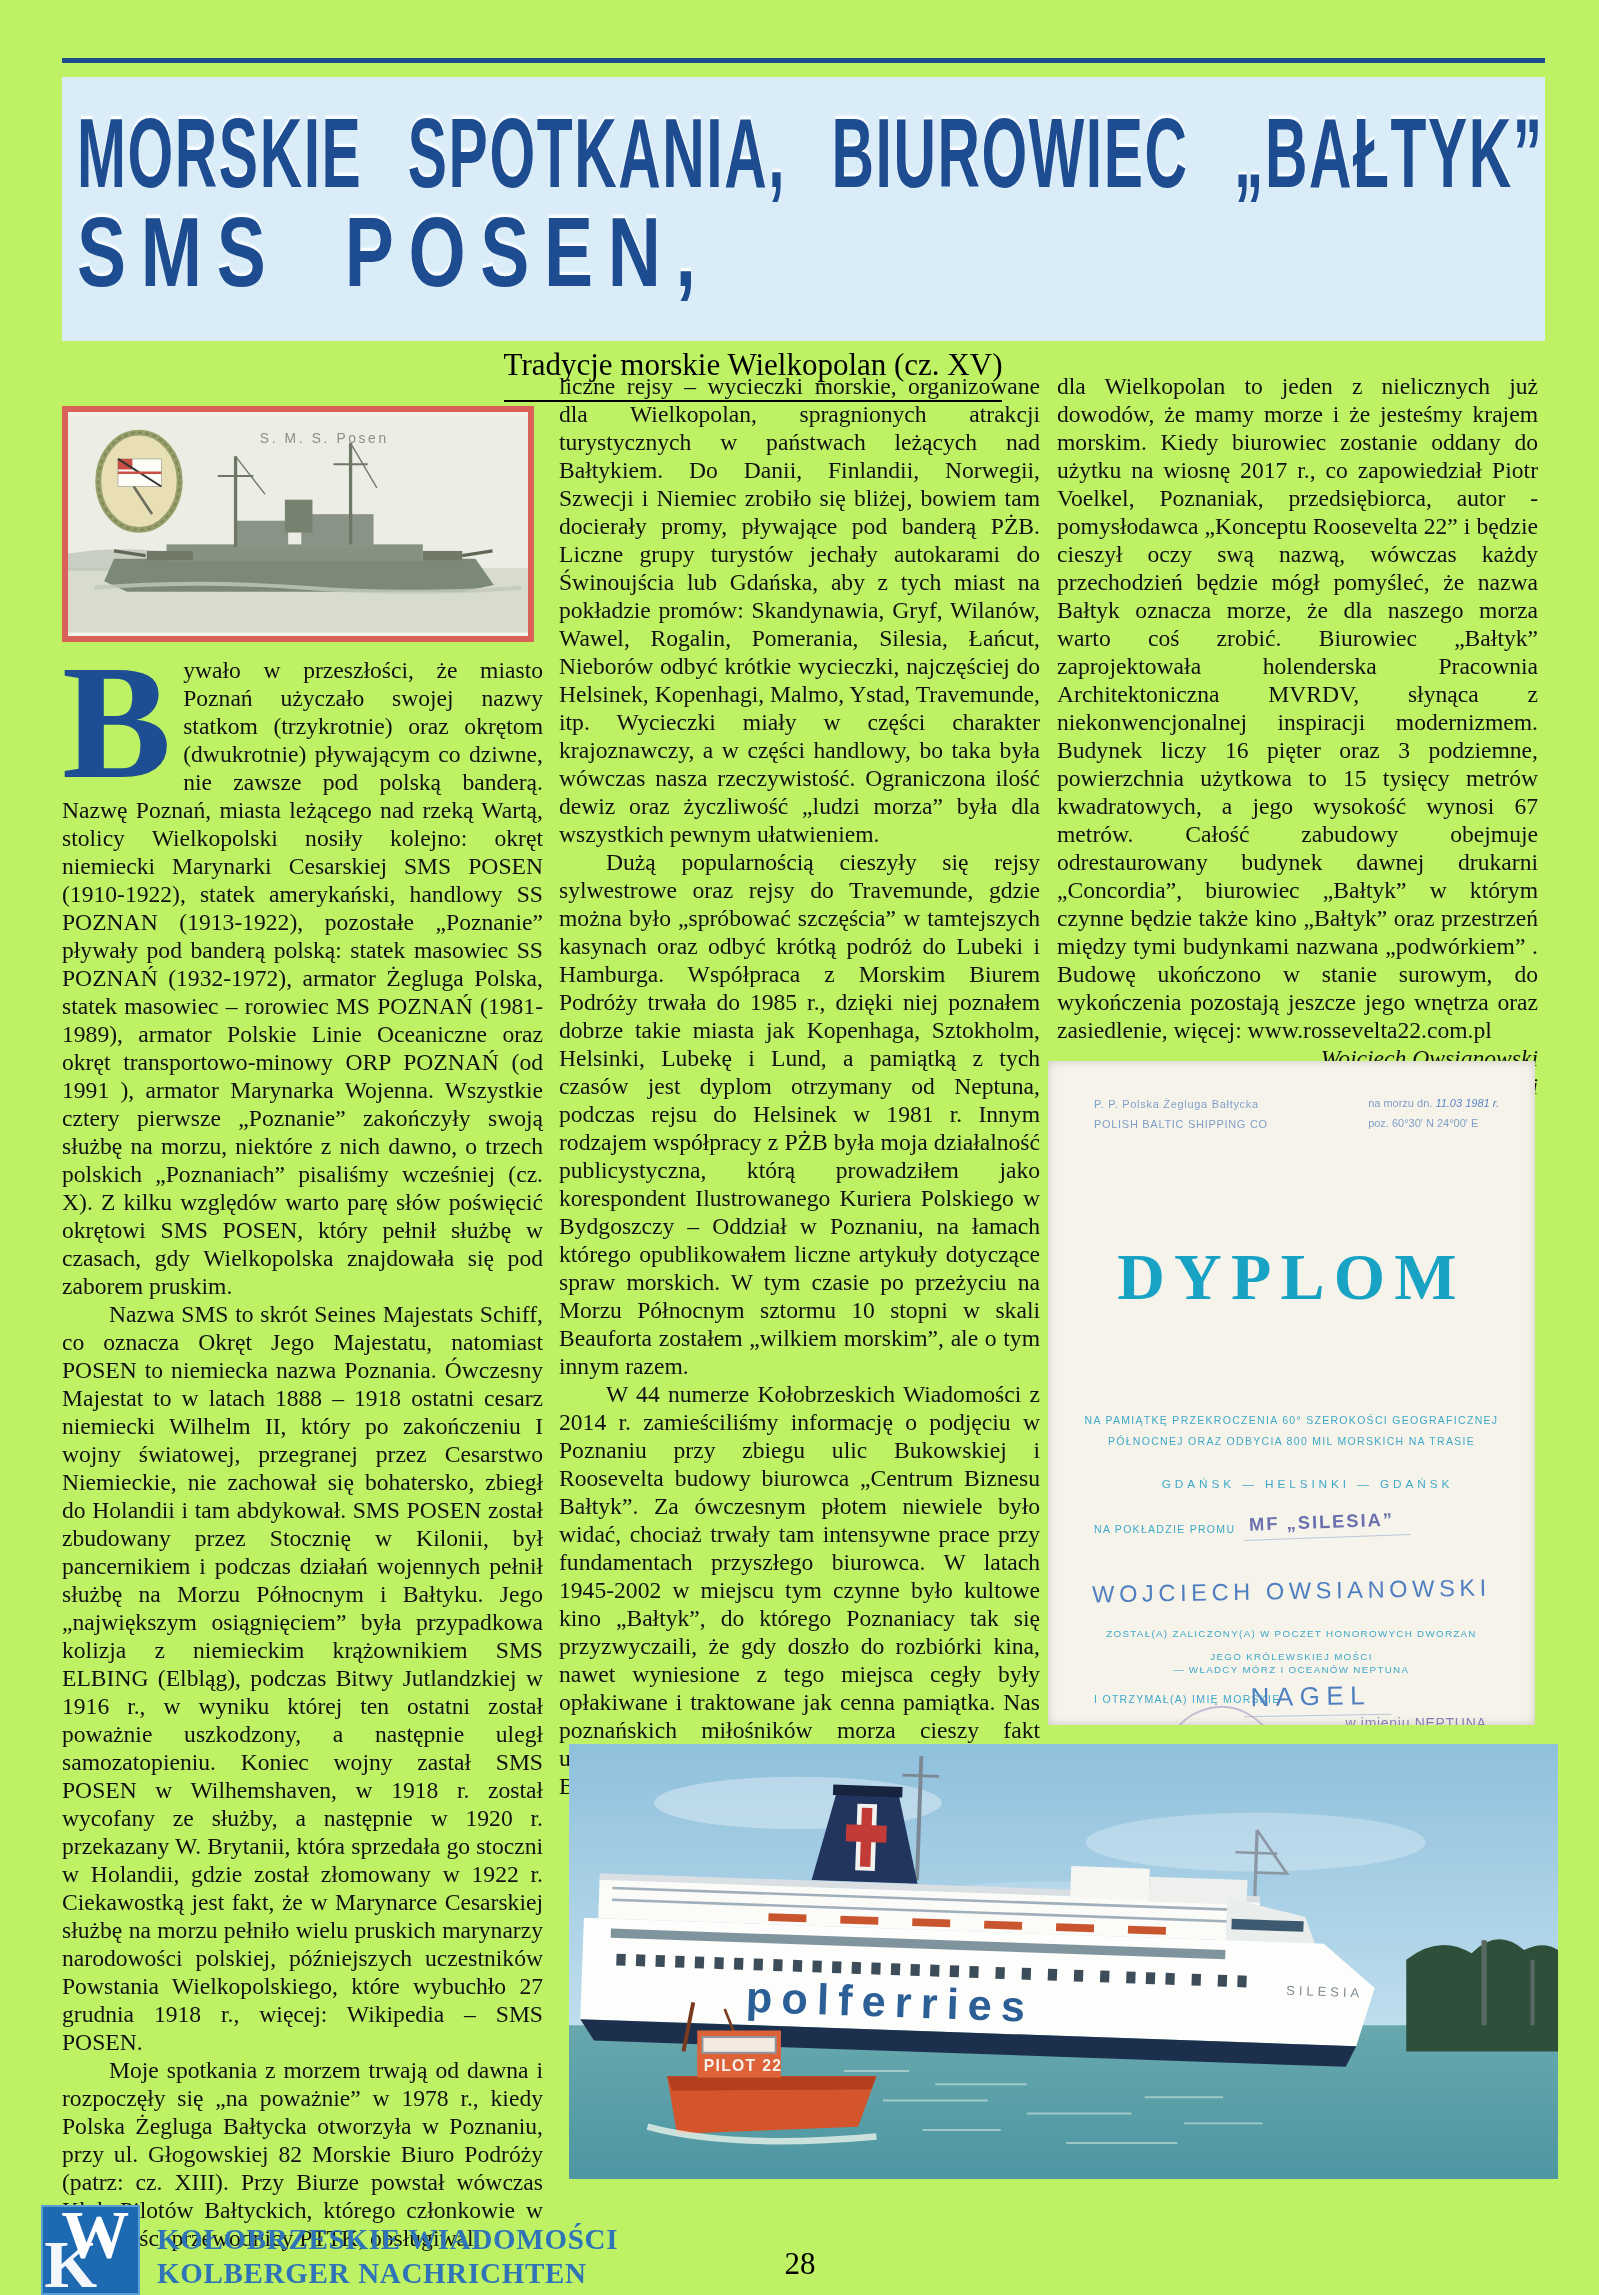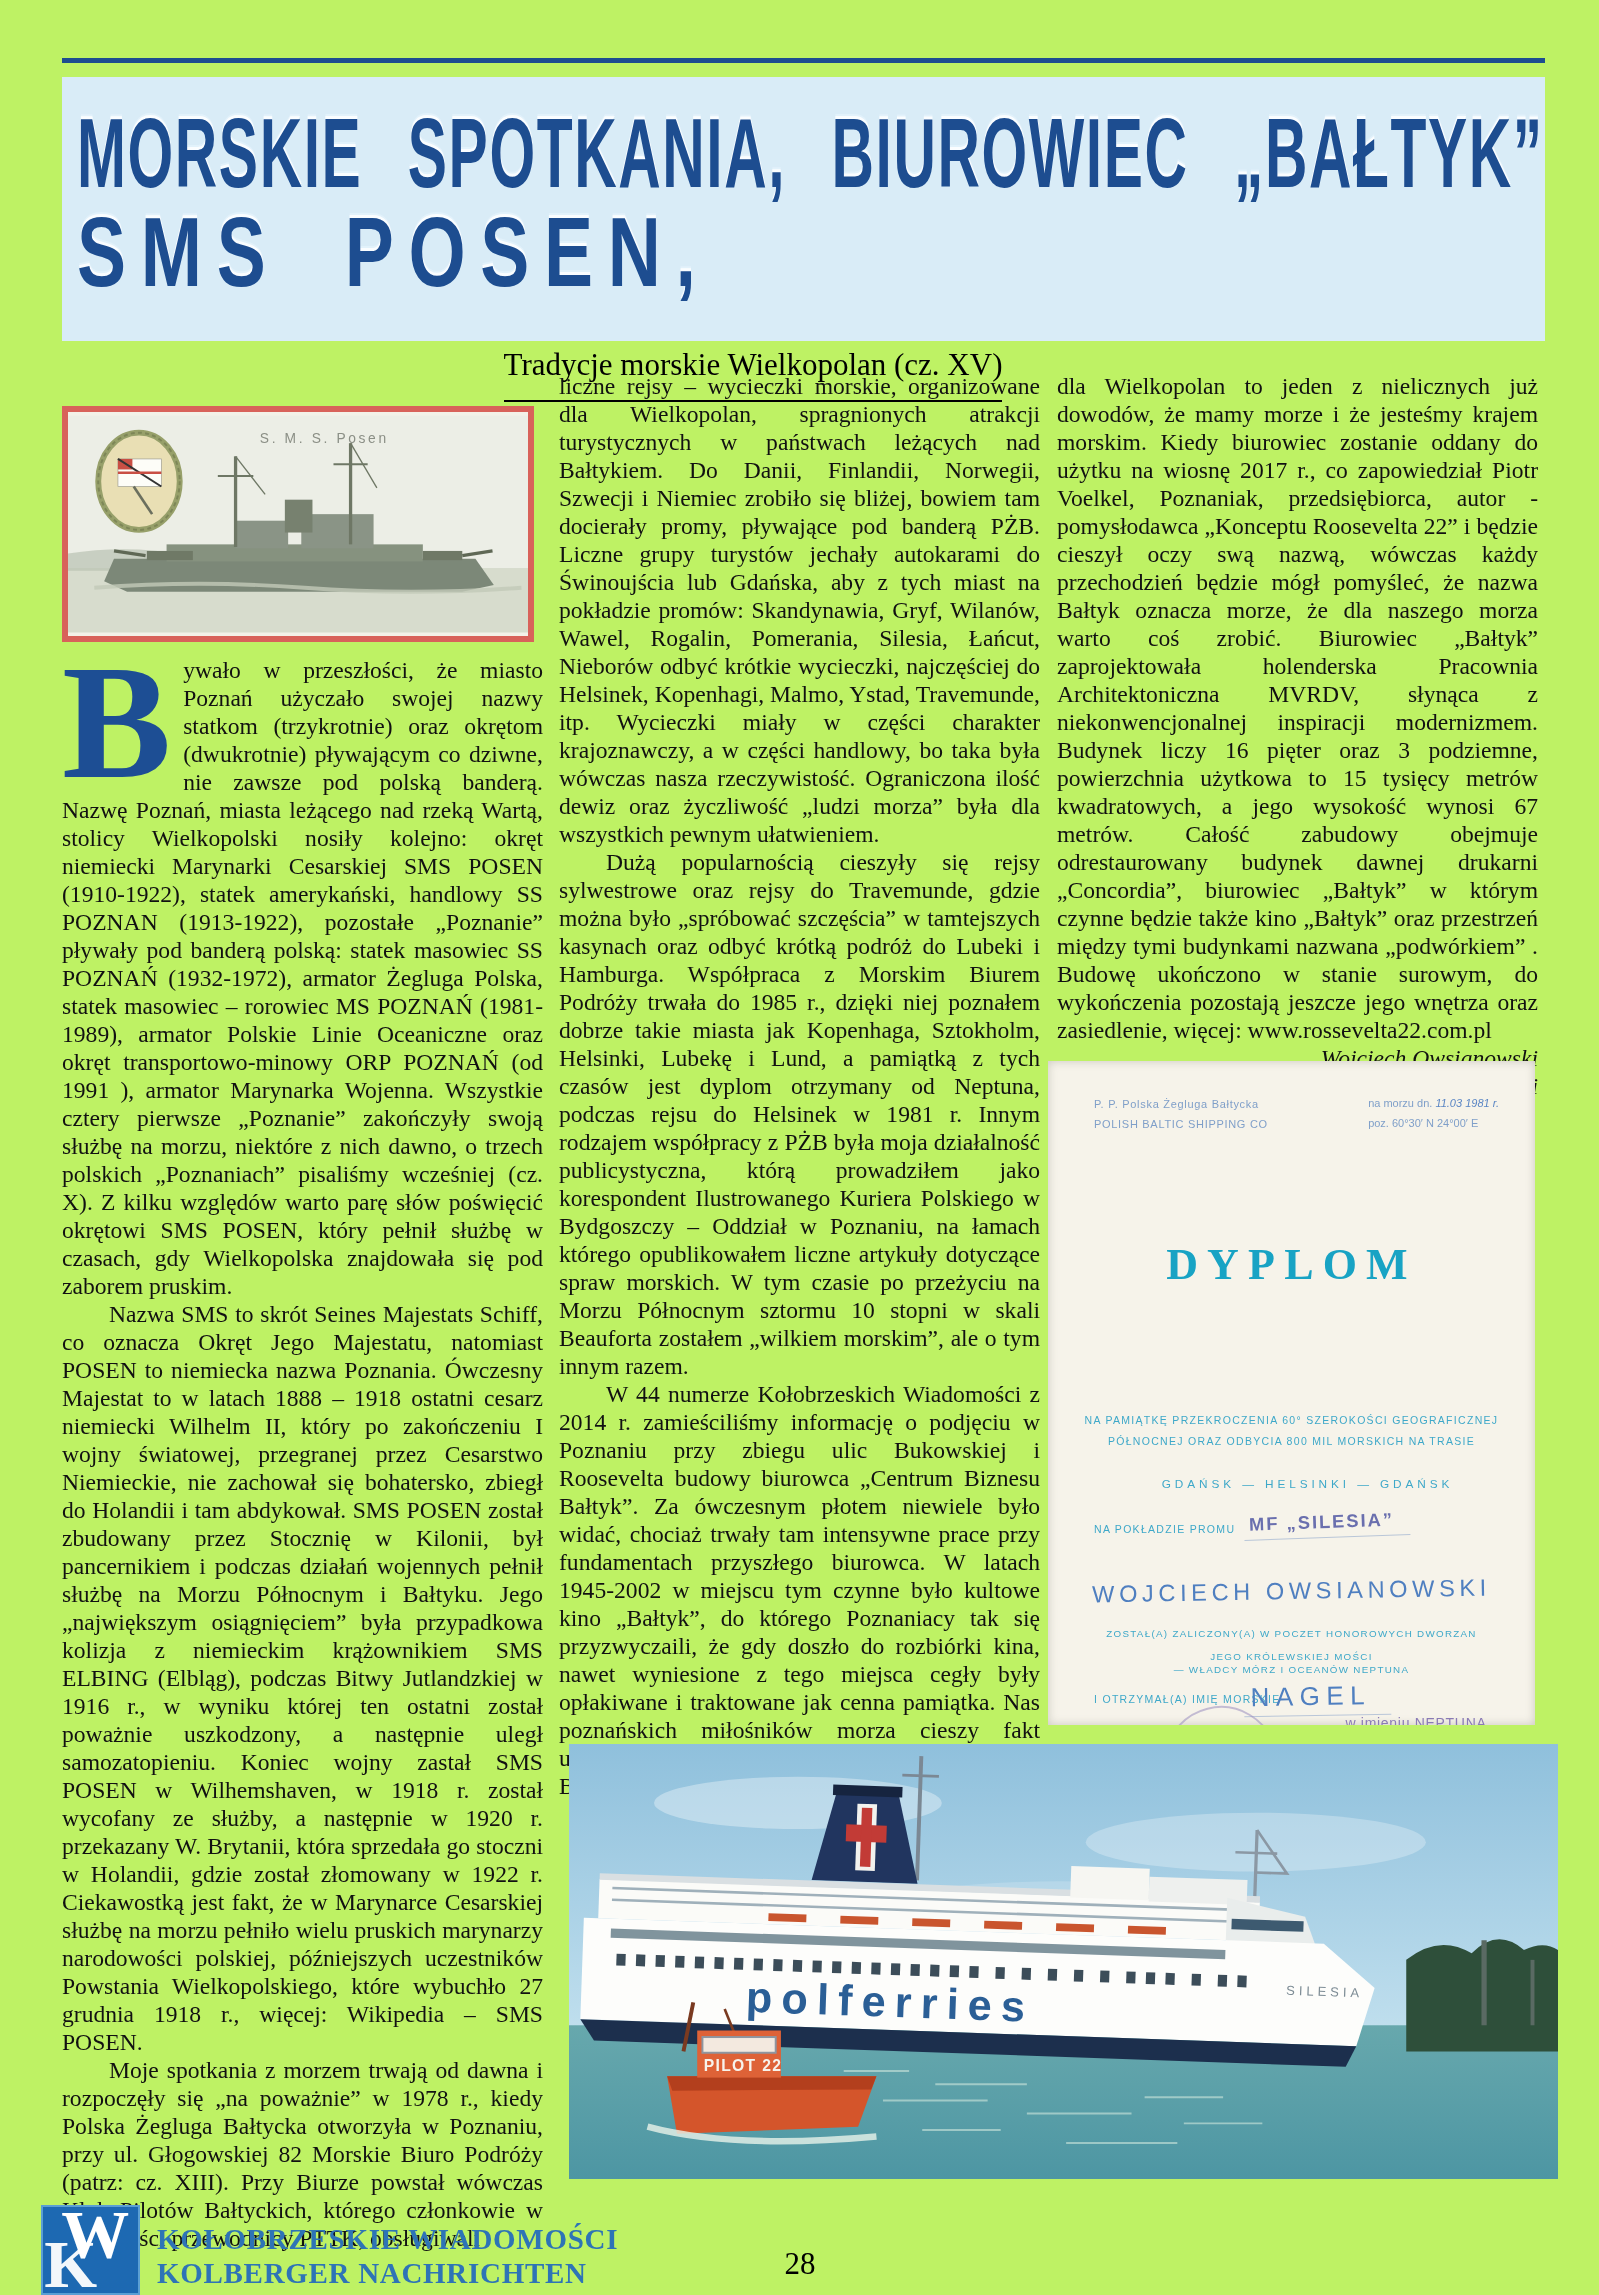--- a/index.html
+++ b/index.html
@@ -29,21 +29,21 @@
   .postcard{position:absolute;left:62px;top:406px;width:472px;height:236px;background:#f3f1e8;
         border:6.5px solid #d8625a;box-sizing:border-box;}
   .postcard svg{display:block;width:100%;height:100%;}
   
   .diploma{position:absolute;left:1048px;top:1061px;width:487px;height:664px;background:#f6f3ea;
         box-shadow:0 0 9.2px rgba(120,120,110,.35) inset;font-family:"Liberation Sans",sans-serif;}
   .dip-org{position:absolute;left:46px;top:34px;font-size:11px;color:#7f9fc9;line-height:19.6px;letter-spacing:0.7px;}
   .dip-pos{position:absolute;right:36px;top:33px;font-size:11px;color:#7f9fc9;line-height:19.6px;text-align:left;}
   .dip-pos .hand{color:#5b86c4;font-style:italic;}
   .dip-title{position:absolute;left:0;top:178px;width:100%;text-align:center;
-        font-family:"Liberation Serif",serif;font-weight:bold;font-size:44px;letter-spacing:9.2px;color:#18a3c4;}
+        font-family:"Liberation Serif",serif;font-weight:bold;font-size:66px;letter-spacing:9.2px;color:#18a3c4;}
   .dip-line{position:absolute;width:100%;text-align:center;color:#3ea8c9;font-size:10.5px;letter-spacing:1.3px;}
   .dip-b1{top:353px;} .dip-b2{top:374px;}
   .dip-route{top:416px;font-size:11.8px;letter-spacing:3.9px;padding-left:16px;}
   .dip-aboard{position:absolute;left:46px;top:462px;font-size:10.5px;letter-spacing:1.3px;color:#3ea8c9;}
   .dip-ship{position:absolute;left:196px;top:450px;font-size:18.3px;letter-spacing:2px;color:#6a6fae;
         transform:rotate(-2deg);font-weight:bold;border-bottom:1.3px solid #b9c6d8;padding:0 15.7px 3.9px 5.2px;}
   .dip-name{position:absolute;left:0;top:517px;width:100%;text-align:center;color:#4f7fc0;
         font-size:23.6px;letter-spacing:4.6px;transform:rotate(-1deg);}
   .dip-grant{position:absolute;width:100%;text-align:center;color:#3ea8c9;font-size:9.8px;letter-spacing:1.3px;}
   .dip-g1{top:567px;} .dip-g2{top:590px;} .dip-g3{top:603px;}

